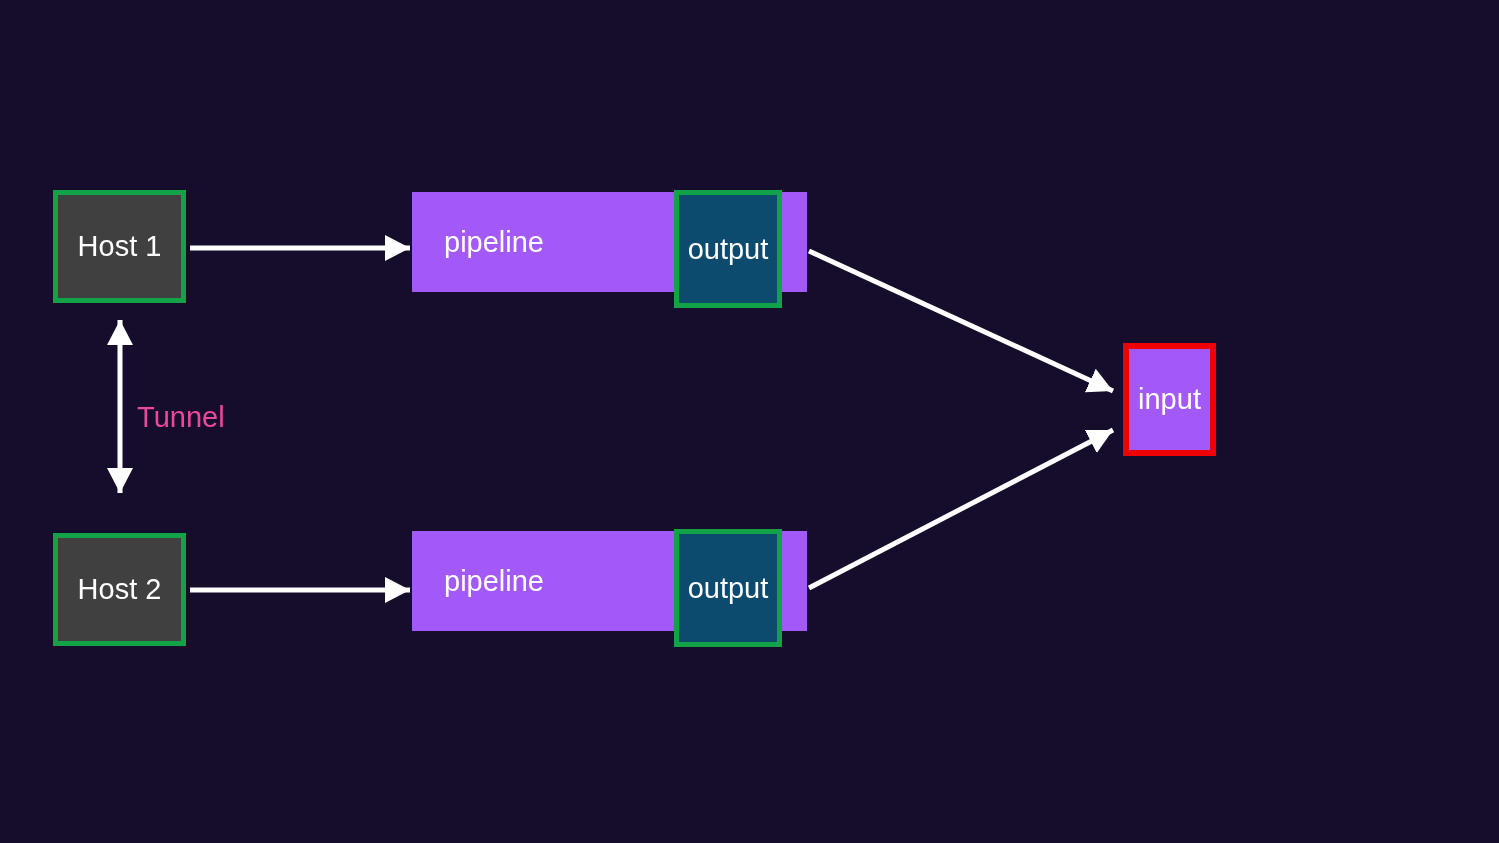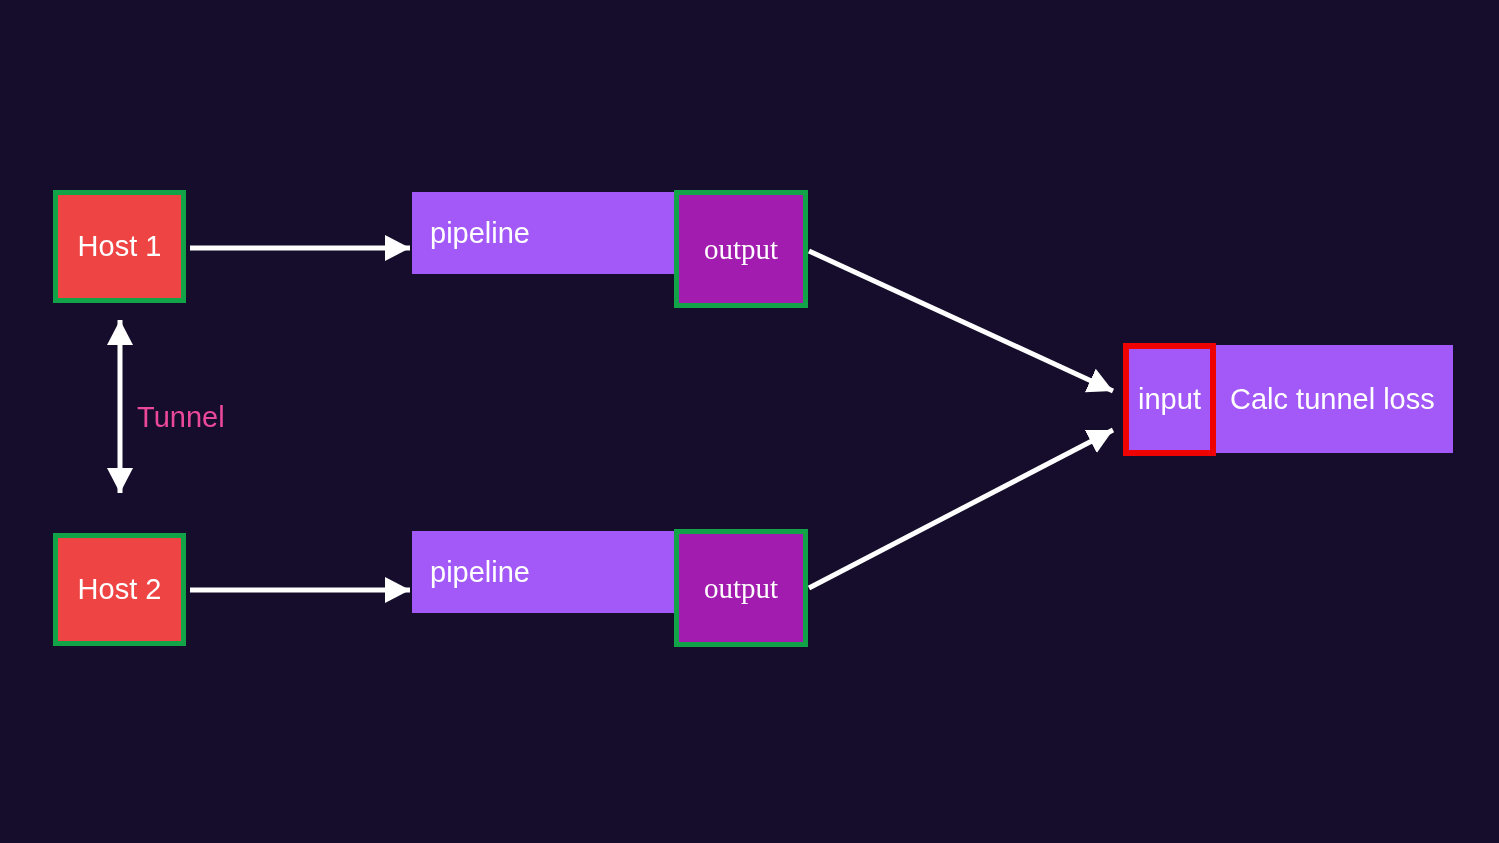--- a/index.html
+++ b/index.html
@@ -30,39 +30,38 @@
     align-items: center;
     justify-content: center;
     font-size: 29px;
     line-height: 1;
     color: #ffffff;
   }
   .host-box {
     width: 133px;
     height: 113px;
     border: 5px solid #12a349;
-    background: #ef4444;
+    background: #404040;
   }
   .host-1 { left: 53px; top: 190px; }
   .host-2 { left: 53px; top: 533px; align-items: center; }
   .pipeline-box {
     width: 395px;
-    height: 82px;
+    height: 100px;
     background: #a259f7;
     justify-content: flex-start;
-    padding-left: 18px;
+    padding-left: 32px;
   }
   .pipeline-1 { left: 412px; top: 192px; }
   .pipeline-2 { left: 412px; top: 531px; }
   .output-box {
-    width: 134px;
+    width: 108px;
     height: 118px;
     border: 5px solid #12a349;
-    background: #a21caf;
-    font-family: Liberation Serif, serif;
+    background: #0c4a6e;
   }
   .output-1 { left: 674px; top: 190px; }
   .output-2 { left: 674px; top: 529px; }
   .input-box {
     width: 93px;
     height: 113px;
     border: 6px solid #ee0202;
     background: #a259f7;
     left: 1123px;
     top: 343px;
@@ -129,19 +128,16 @@
   </div>
 
   <div class="node output-box output-2">
     <span>output</span>
   </div>
 
   <div class="node input-box">
     <span>input</span>
   </div>
 
-  <div class="node calc-box">
-    <span>Calc tunnel loss</span>
-  </div>
 
   <div class="tunnel-label">Tunnel</div>
 
 </div>
 
 </body></html>

